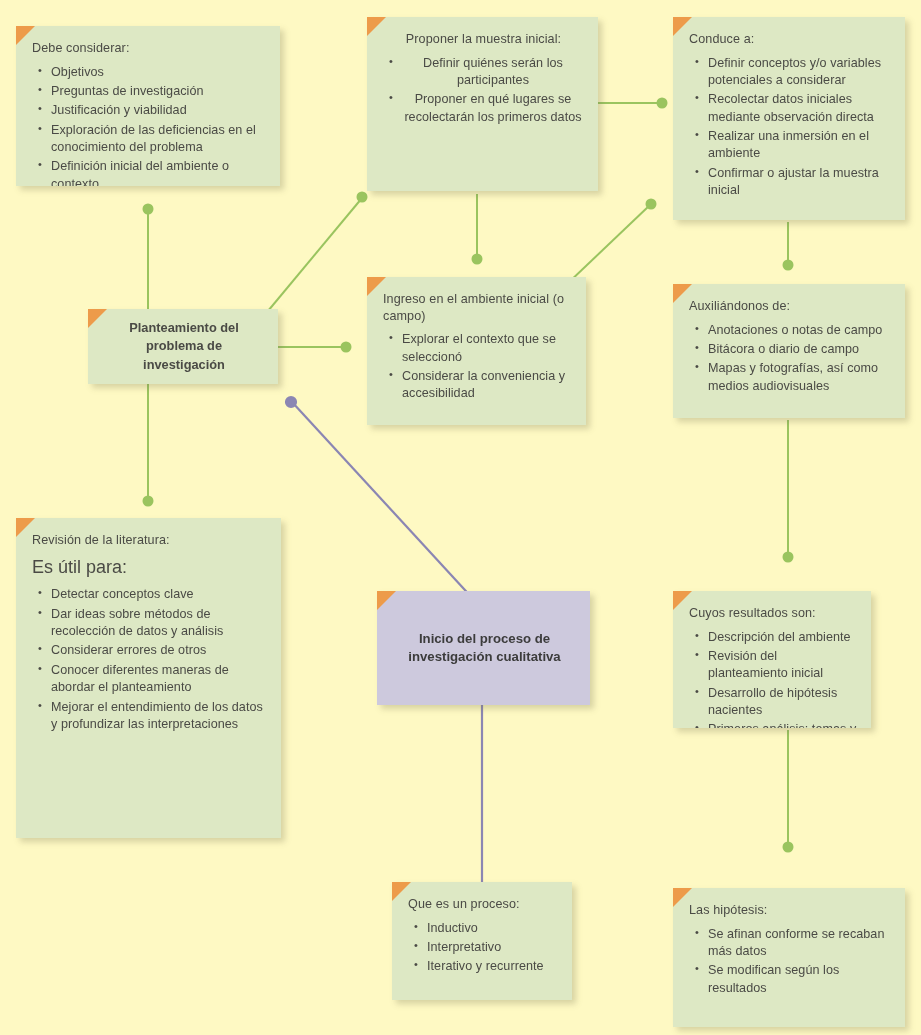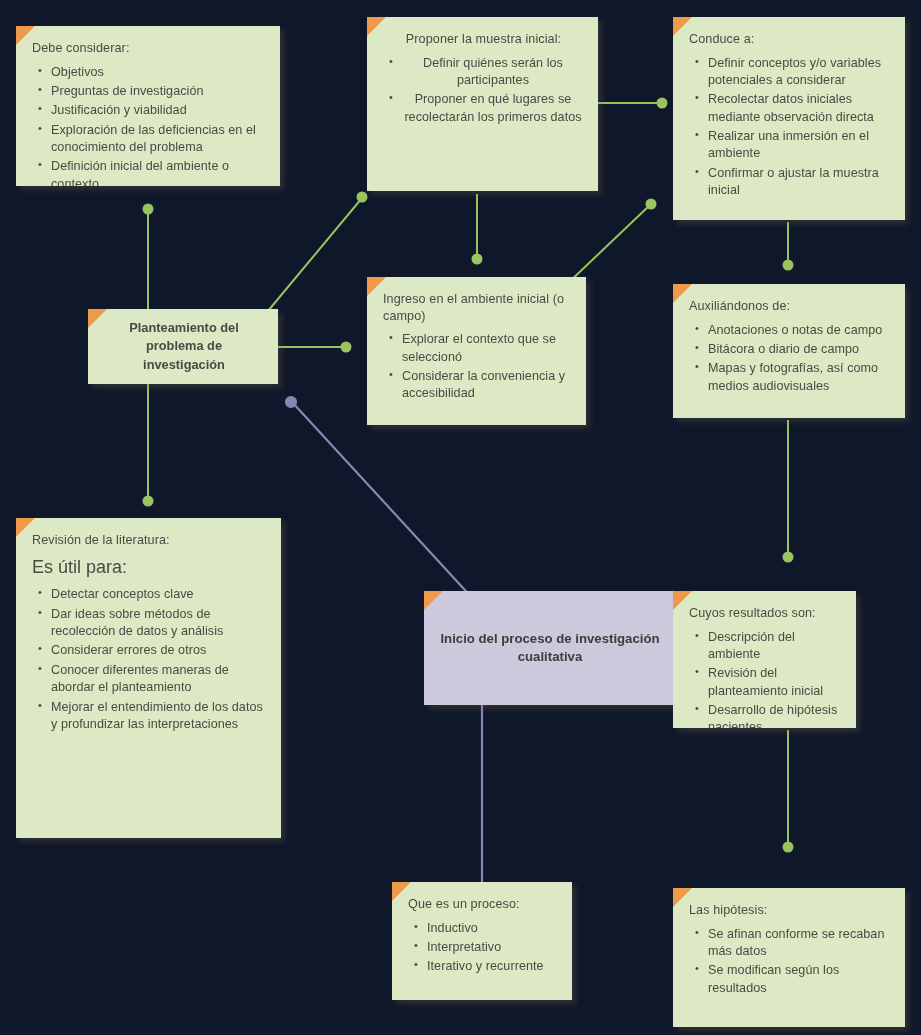--- a/index.html
+++ b/index.html
@@ -8,21 +8,21 @@
     padding: 0;
     background: #ffffff;
   }
   body {
     font-family: "Liberation Sans", sans-serif;
   }
   #diagram-canvas {
     position: relative;
     width: 921px;
     height: 1035px;
-    background: #0f172a;
+    background: #fef9c3;
     overflow: hidden;
   }
   #edge-layer {
     position: absolute;
     left: 0;
     top: 0;
     width: 921px;
     height: 1035px;
     pointer-events: none;
   }
@@ -207,25 +207,25 @@
     <p class="node-subtitle">Es útil para:</p>
     <ul class="node-list">
       <li>Detectar conceptos clave</li>
       <li>Dar ideas sobre métodos de recolección de datos y análisis</li>
       <li>Considerar errores de otros</li>
       <li>Conocer diferentes maneras de abordar el planteamiento</li>
       <li>Mejorar el entendimiento de los datos y profundizar las interpretaciones</li>
     </ul>
   </div>
 
-  <div class="node accent center" style="left:377px; top:591px; width:250px; height:114px;margin-left:47px;">
+  <div class="node accent center" style="left:377px; top:591px; width:213px; height:114px;">
     <div class="center-label">Inicio del proceso de investigación cualitativa</div>
   </div>
 
-  <div class="node accent" style="left:673px; top:591px; width:183px; height:137px;">
+  <div class="node accent" style="left:673px; top:591px; width:198px; height:137px;">
     <p class="node-title">Cuyos resultados son:</p>
     <ul class="node-list">
       <li>Descripción del ambiente</li>
       <li>Revisión del planteamiento inicial</li>
       <li>Desarrollo de hipótesis nacientes</li>
       <li>Primeros análisis: temas y categorías emergentes</li>
     </ul>
   </div>
 
   <div class="node accent" style="left:392px; top:882px; width:180px; height:118px;">

